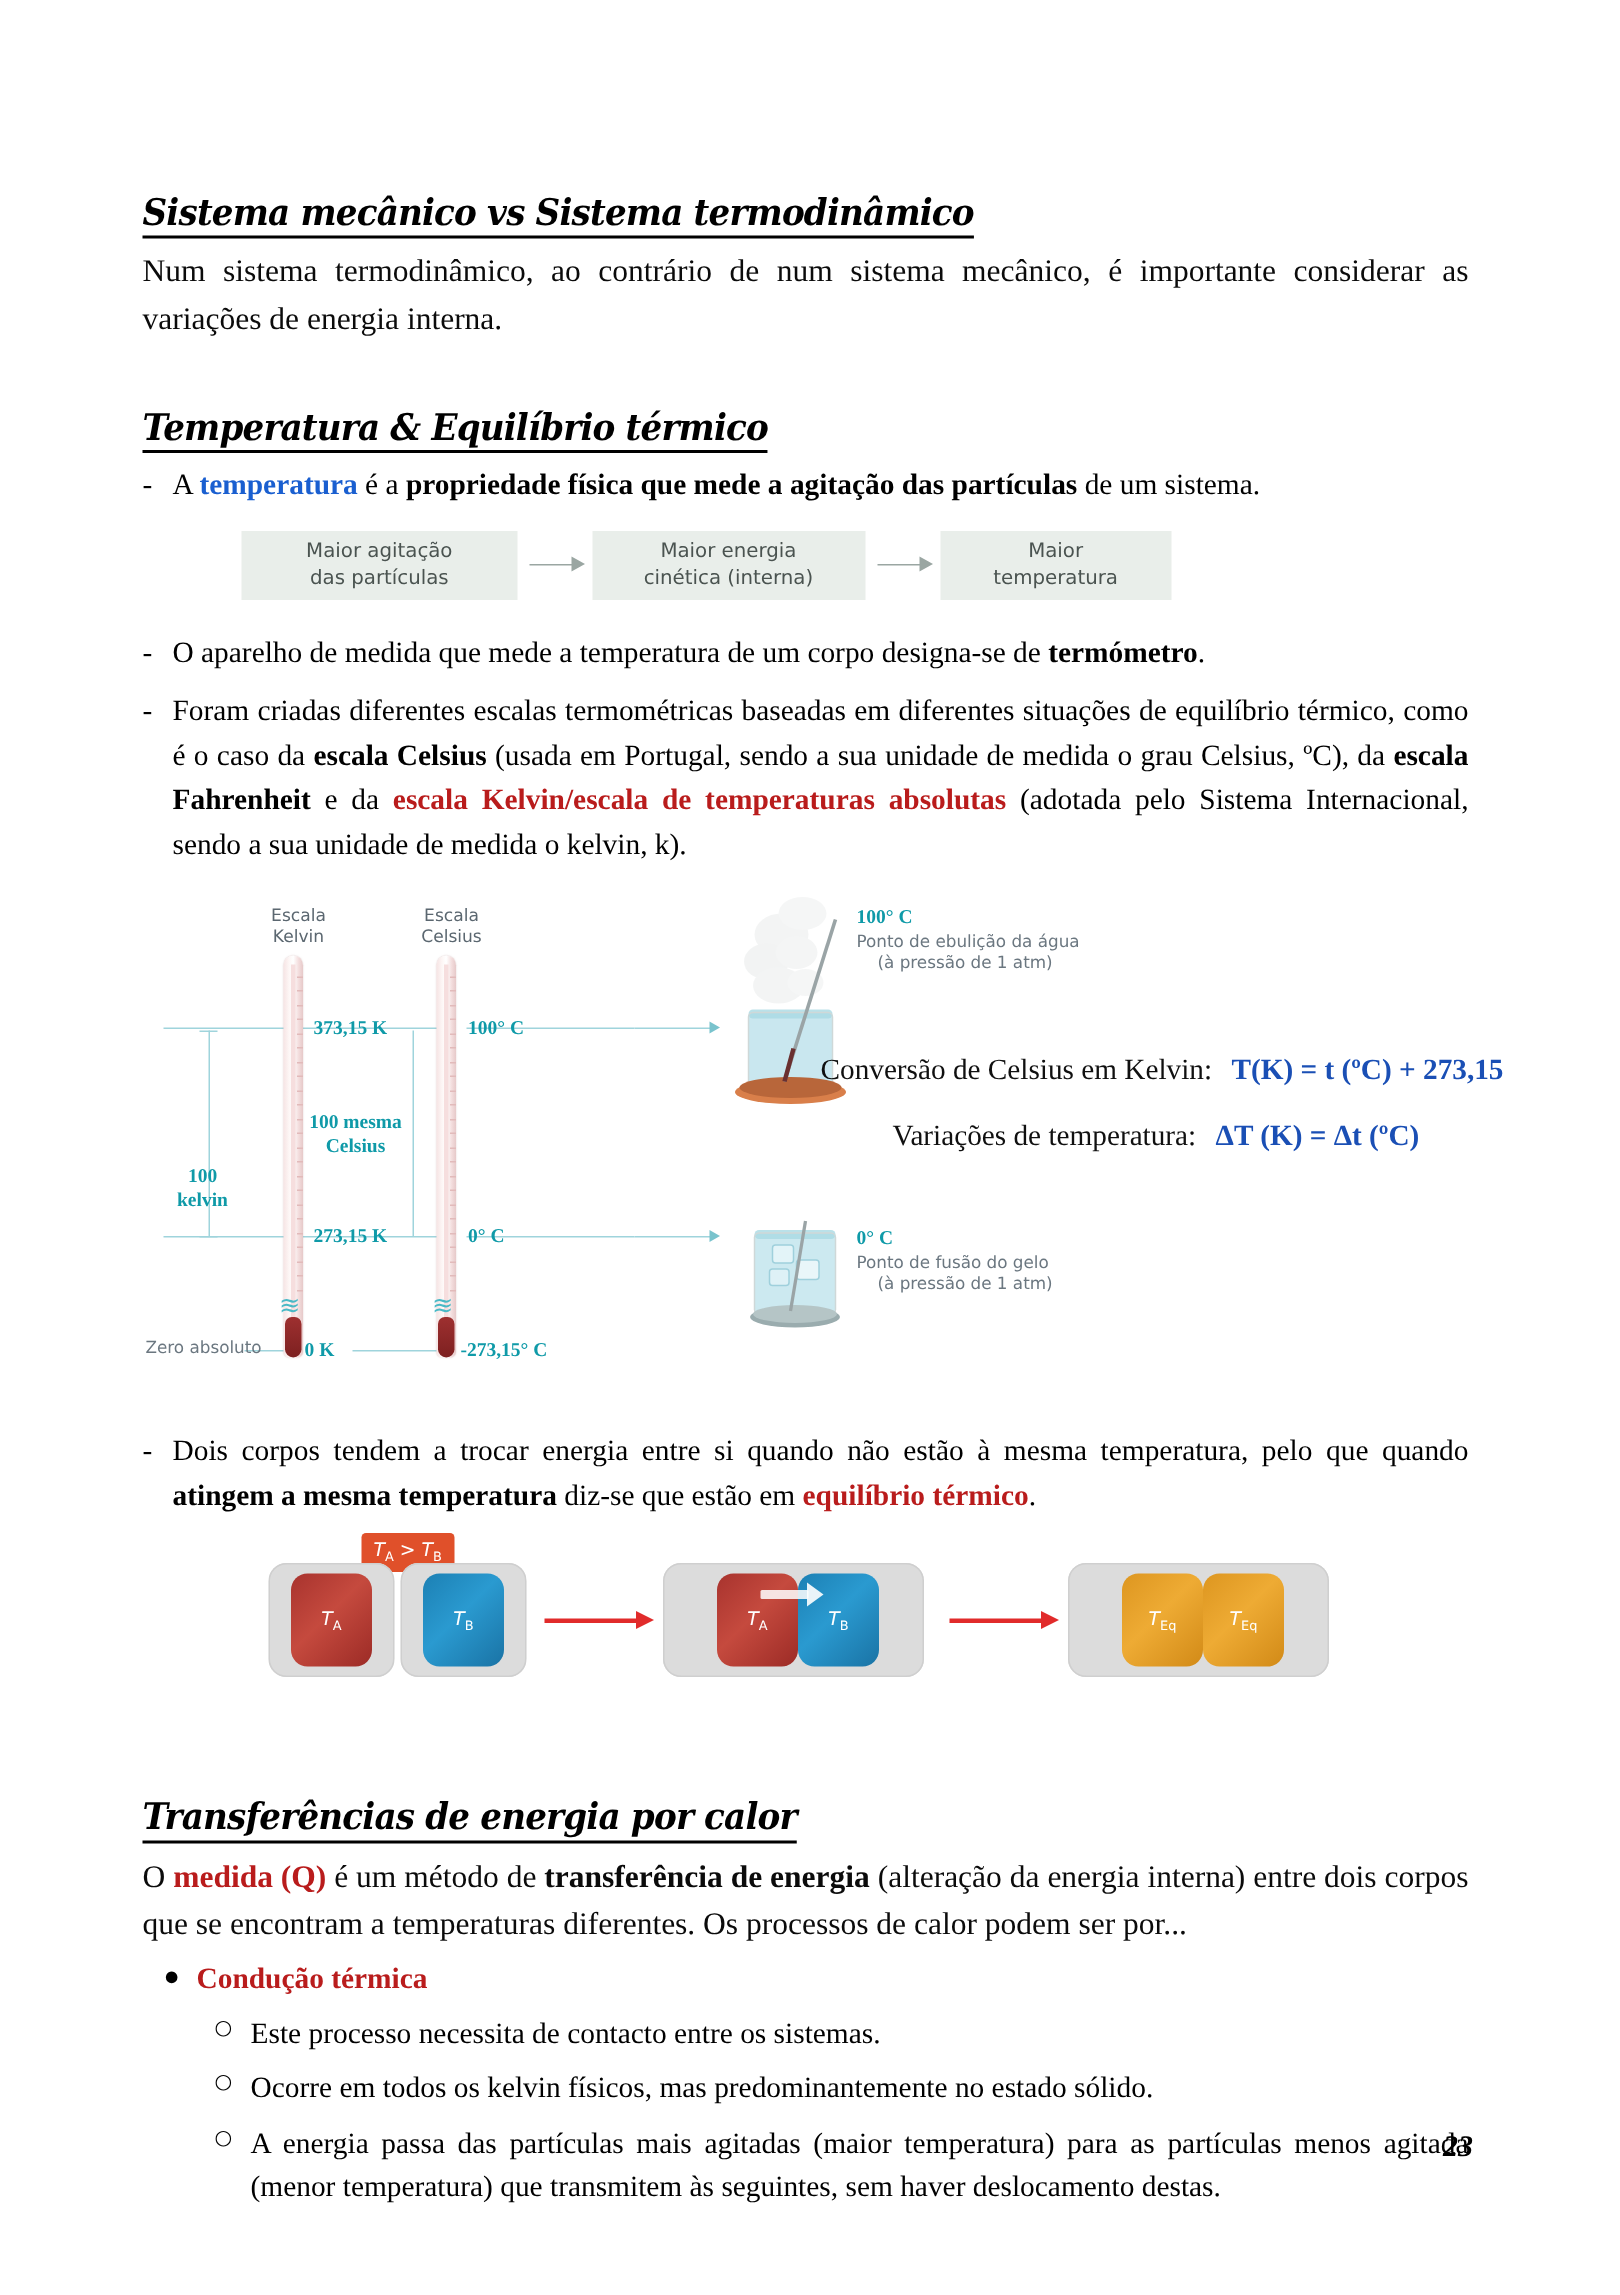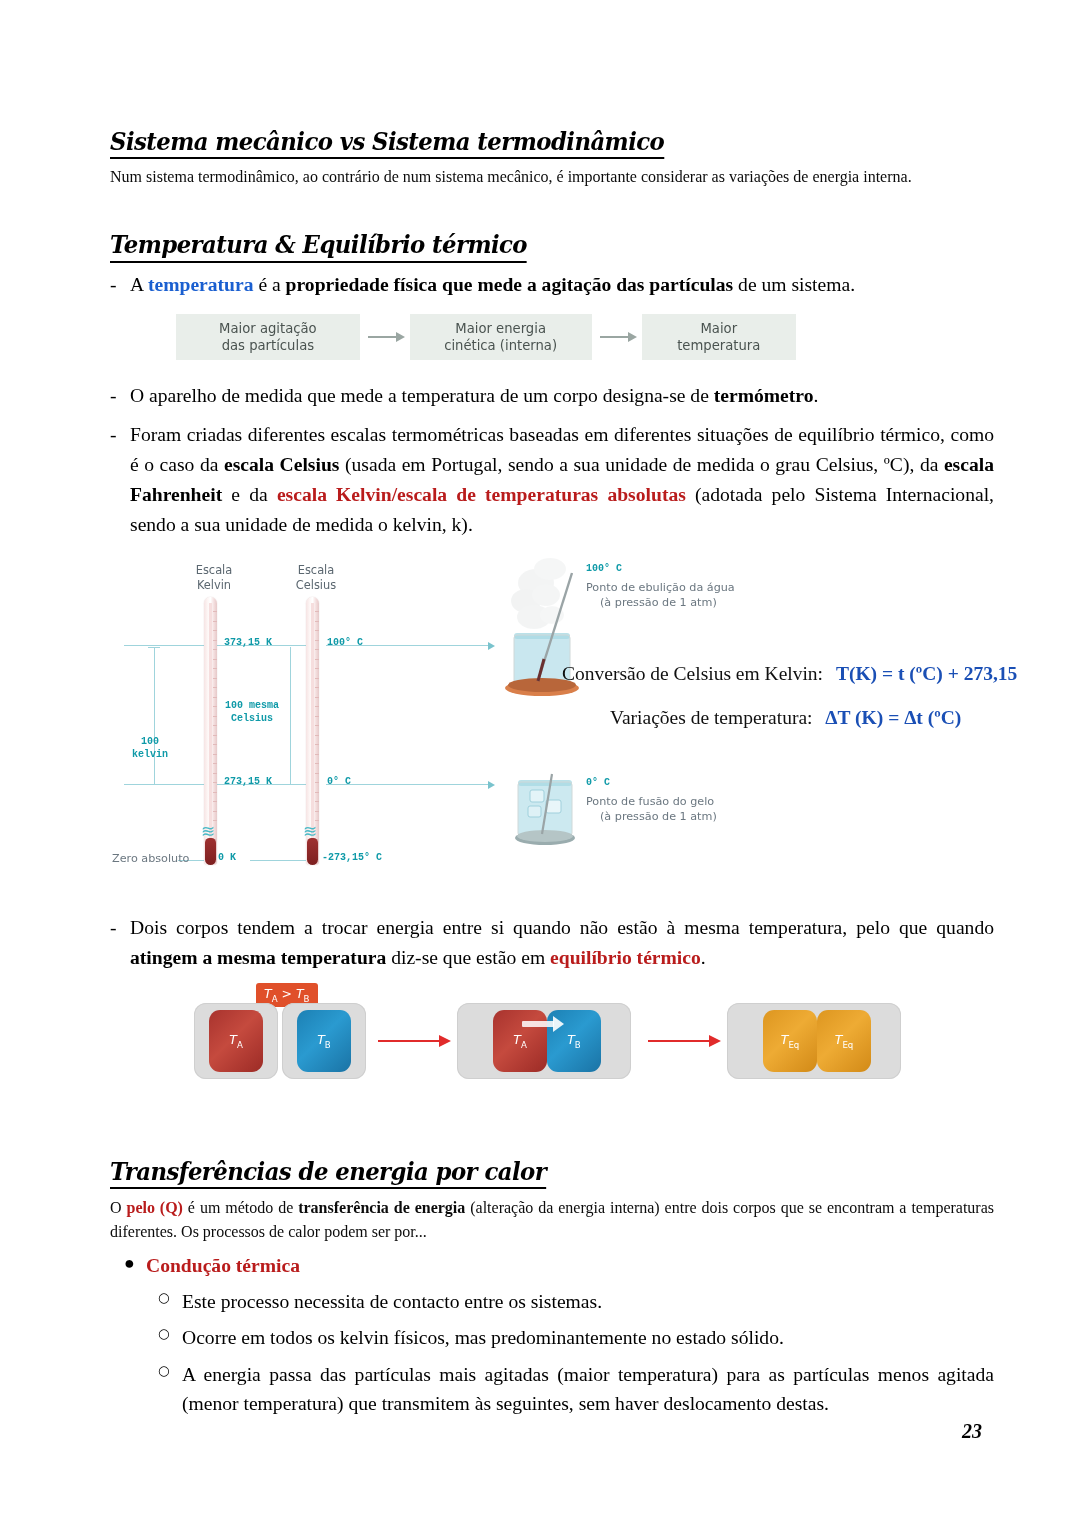--- a/index.html
+++ b/index.html
@@ -16,21 +16,21 @@
     overflow: hidden;
   }
   .page {
     position: absolute;
     left: 0; top: 0;
     width: 1080px;
     height: 1530px;
   }
   .content {
     position: absolute;
-    left: 110px;
+    left: 95px;
     top: 128px;
     width: 884px;
   }
 
   
   .heading {
     font-family: "DejaVu Serif", "Liberation Serif", serif;
     font-weight: bold;
     font-style: italic;
     font-size: 24.5px;
@@ -40,21 +40,21 @@
     border-bottom: 2.1px solid #000;
     padding-bottom: 1px;
     line-height: 1.15;
     transform: scaleX(0.93);
     transform-origin: left center;
   }
   .heading-wrap { margin: 0; padding: 0; }
 
   
   .para {
-    font-size: 16px;
+    font-size: 21px;
     line-height: 1.52;
     text-align: justify;
     margin: 6px 0 0 0;
     color: #0b0b0b;
   }
   b, .b { font-weight: bold; }
   .blue { color: #b91c1c; font-weight: bold; }
   .blue-reg { color: #1a5fd0; }
 
   
@@ -130,24 +130,24 @@
   .tf-label {
     position: absolute;
     font-family: "DejaVu Sans", "Liberation Sans", sans-serif;
     color: #5b6770;
     font-size: 11.4px;
     line-height: 1.25;
     text-align: center;
   }
   .tf-teal {
     position: absolute;
-    font-family: Liberation Mono, monospace;
+    font-family: Liberation Serif, serif;
     color: #0f9aa8;
     font-weight: bold;
-    font-size: 10px;
+    font-size: 13px;
     line-height: 1.25;
   }
   .tf-grey {
     position: absolute;
     font-family: "DejaVu Sans", "Liberation Sans", sans-serif;
     color: #6b7780;
     font-size: 11.2px;
     line-height: 1.3;
   }
   .thermo {
@@ -579,21 +579,21 @@
       <div class="eq-block eq-orange" style="left:707px;">
         <span><span>T</span><sub>Eq</sub></span>
       </div>
     </div>
 
     <div class="heading-wrap" style="margin-top:55px;">
       <span class="heading">Transferências de energia por calor</span>
     </div>
 
     <p class="para" style="margin-top:7px;">
-      <span>O </span><span class="blue">pelo (Q)</span><span> é um método de </span><span class="b">transferência de energia</span><span> (alteração da energia interna) entre dois corpos que se encontram a temperaturas diferentes. Os processos de calor podem ser por...</span>
+      <span>O </span><span class="blue">medida (Q)</span><span> é um método de </span><span class="b">transferência de energia</span><span> (alteração da energia interna) entre dois corpos que se encontram a temperaturas diferentes. Os processos de calor podem ser por...</span>
     </p>
 
     <div class="bullets">
       <div class="lvl1">
         <span class="dotmark">●</span>
         <span class="blue">Condução térmica</span>
       </div>
       <div class="lvl2">
         <span class="circmark">○</span>
         <span>Este processo necessita de contacto entre os sistemas.</span>

